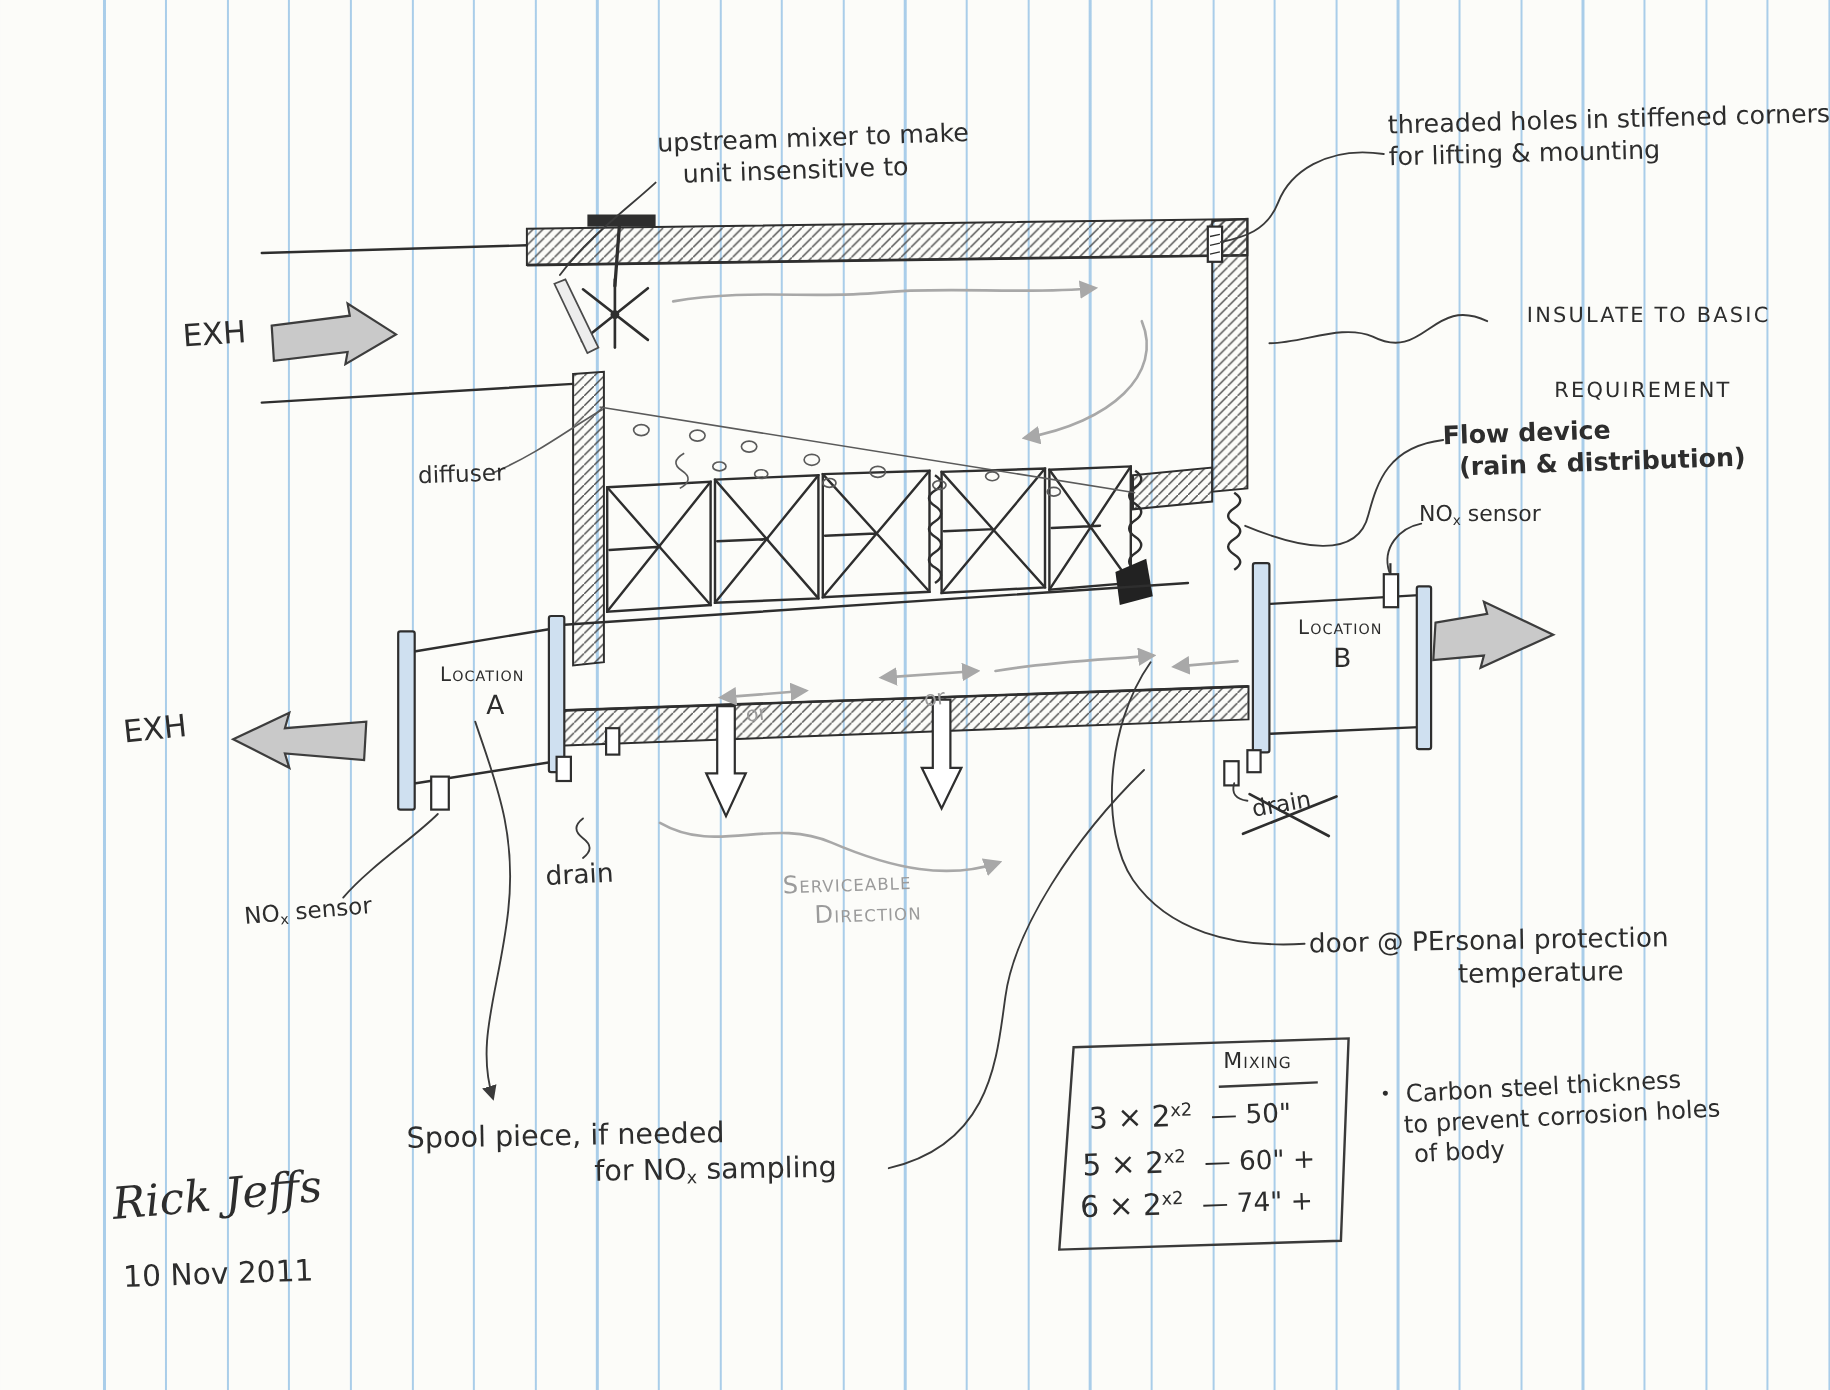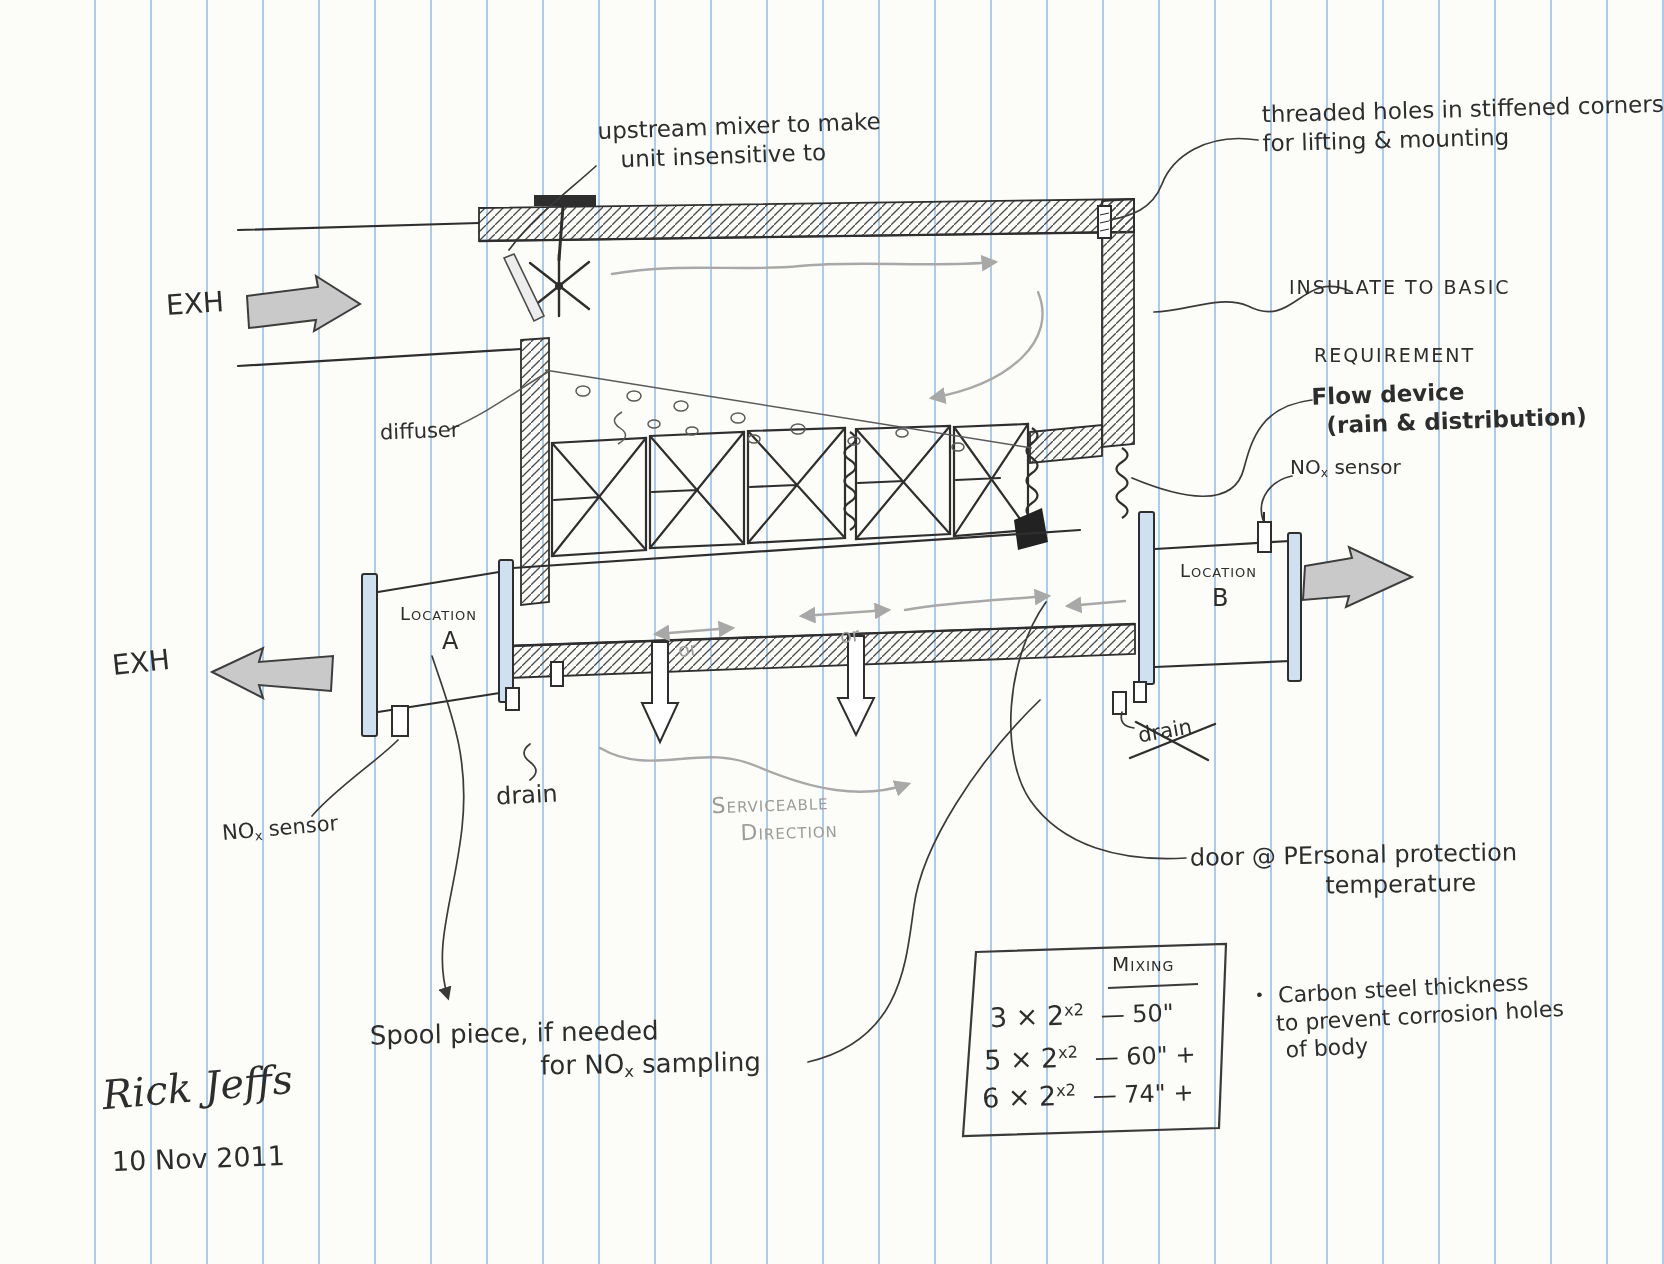--- a/index.html
+++ b/index.html
@@ -185,21 +185,21 @@
 
 <div class="lbl ink" style="left:1262px;top:95px;font-size:23px;transform:rotate(-1.5deg);">
   <span>threaded holes in stiffened corners</span>
   <span class="row2">for lifting &amp; mounting</span>
 </div>
 
 <div class="lbl ink" style="left:166px;top:286px;font-size:28px;transform:rotate(-4deg);">
   <span>EXH</span>
 </div>
 
-<div class="lbl ink" style="left:1289px;top:276px;font-size:19px;letter-spacing:2px;">
+<div class="lbl ink" style="left:1388px;top:276px;font-size:19px;letter-spacing:2px;">
   <span>INSULATE TO BASIC</span>
   <span class="row2" style="margin-left:25px;margin-top:44px;">REQUIREMENT</span>
 </div>
 
 <div class="lbl ink" style="left:1312px;top:378px;font-size:23px;font-weight:bold;transform:rotate(-2deg);">
   <span>Flow device</span>
   <span class="row2" style="margin-left:14px;">(rain &amp; distribution)</span>
 </div>
 
 <div class="lbl ink" style="left:1290px;top:455px;font-size:20px;">

